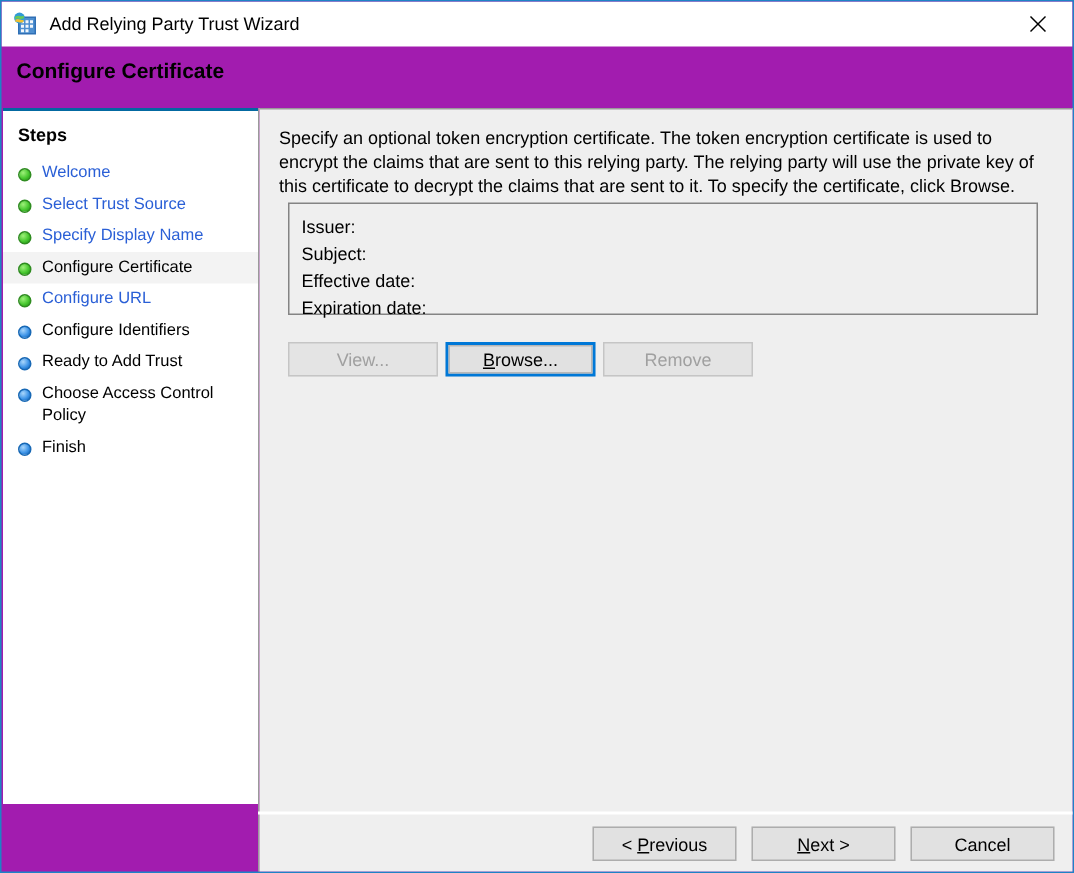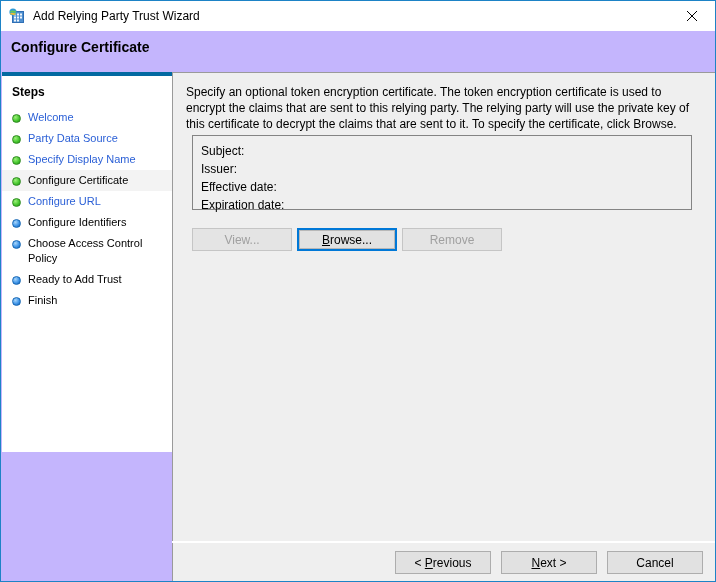--- a/index.html
+++ b/index.html
@@ -13,21 +13,21 @@
     color: #000000;
     -webkit-font-smoothing: none;
   }
 
   
   .window {
     position: relative;
     width: 716px;
     height: 582px;
     box-sizing: border-box;
-    background: #c4b5fd;
+    background: #a21caf;
     border: 1px solid #1d83c6;
     overflow: hidden;
   }
 
   
   .titlebar {
     position: absolute;
     left: 0; top: 0;
     width: 714px;
     height: 30px;
@@ -76,23 +76,23 @@
     position: absolute;
     left: 1px;
     top: 71px;
     width: 714px;
     height: 510px;
   }
   .sidebar {
     position: absolute;
     left: 0; top: 0;
     width: 170px;
-    height: 380px;
+    height: 464px;
     background: #ffffff;
-    border-top: 4px solid #0369a1;
+    border-top: 2px solid #0369a1;
     box-sizing: border-box;
   }
   .sidebar-divider {
     position: absolute;
     left: 170px; top: 0;
     width: 1px;
     height: 510px;
     background: #9a9a9a;
   }
   .content {
@@ -283,60 +283,60 @@
 
     <div class="sidebar">
       <div class="steps-title">Steps</div>
       <div class="steps-list" id="steps-list">
           <div class="step">
             <span class="step-bullet done"></span>
             <span class="step-label link">Welcome</span>
           </div>
           <div class="step">
             <span class="step-bullet done"></span>
-            <span class="step-label link">Party Data Source</span>
+            <span class="step-label link">Select Trust Source</span>
           </div>
           <div class="step">
             <span class="step-bullet done"></span>
             <span class="step-label link">Specify Display Name</span>
           </div>
           <div class="step current">
             <span class="step-bullet done"></span>
             <span class="step-label">Configure Certificate</span>
           </div>
           <div class="step">
             <span class="step-bullet done"></span>
             <span class="step-label link">Configure URL</span>
           </div>
           <div class="step">
             <span class="step-bullet todo"></span>
             <span class="step-label">Configure Identifiers</span>
           </div>
           <div class="step">
             <span class="step-bullet todo"></span>
+            <span class="step-label">Ready to Add Trust</span>
+          </div>
+          <div class="step">
+            <span class="step-bullet todo"></span>
             <span class="step-label">Choose Access Control Policy</span>
-          </div>
-          <div class="step">
-            <span class="step-bullet todo"></span>
-            <span class="step-label">Ready to Add Trust</span>
           </div>
           <div class="step">
             <span class="step-bullet todo"></span>
             <span class="step-label">Finish</span>
           </div>
         </div>
     </div>
     <div class="sidebar-divider"></div>
 
     <div class="content">
       <div class="intro">Specify an optional token encryption certificate.  The token encryption certificate is used to encrypt the claims that are sent to this relying party.  The relying party will use the private key of this certificate to decrypt the claims that are sent to it.  To specify the certificate, click Browse.</div>
 
       <div class="cert-panel">
+        <div class="cert-row">Issuer:</div>
         <div class="cert-row">Subject:</div>
-        <div class="cert-row">Issuer:</div>
         <div class="cert-row">Effective date:</div>
         <div class="cert-row">Expiration date:</div>
       </div>
 
       <div class="cert-buttons">
         <button class="btn disabled" disabled="">View...</button>
         <button class="btn focused">
           <span class="btn-inner"></span>
           <span><span class="ul">B</span><span>rowse...</span></span>
         </button>

